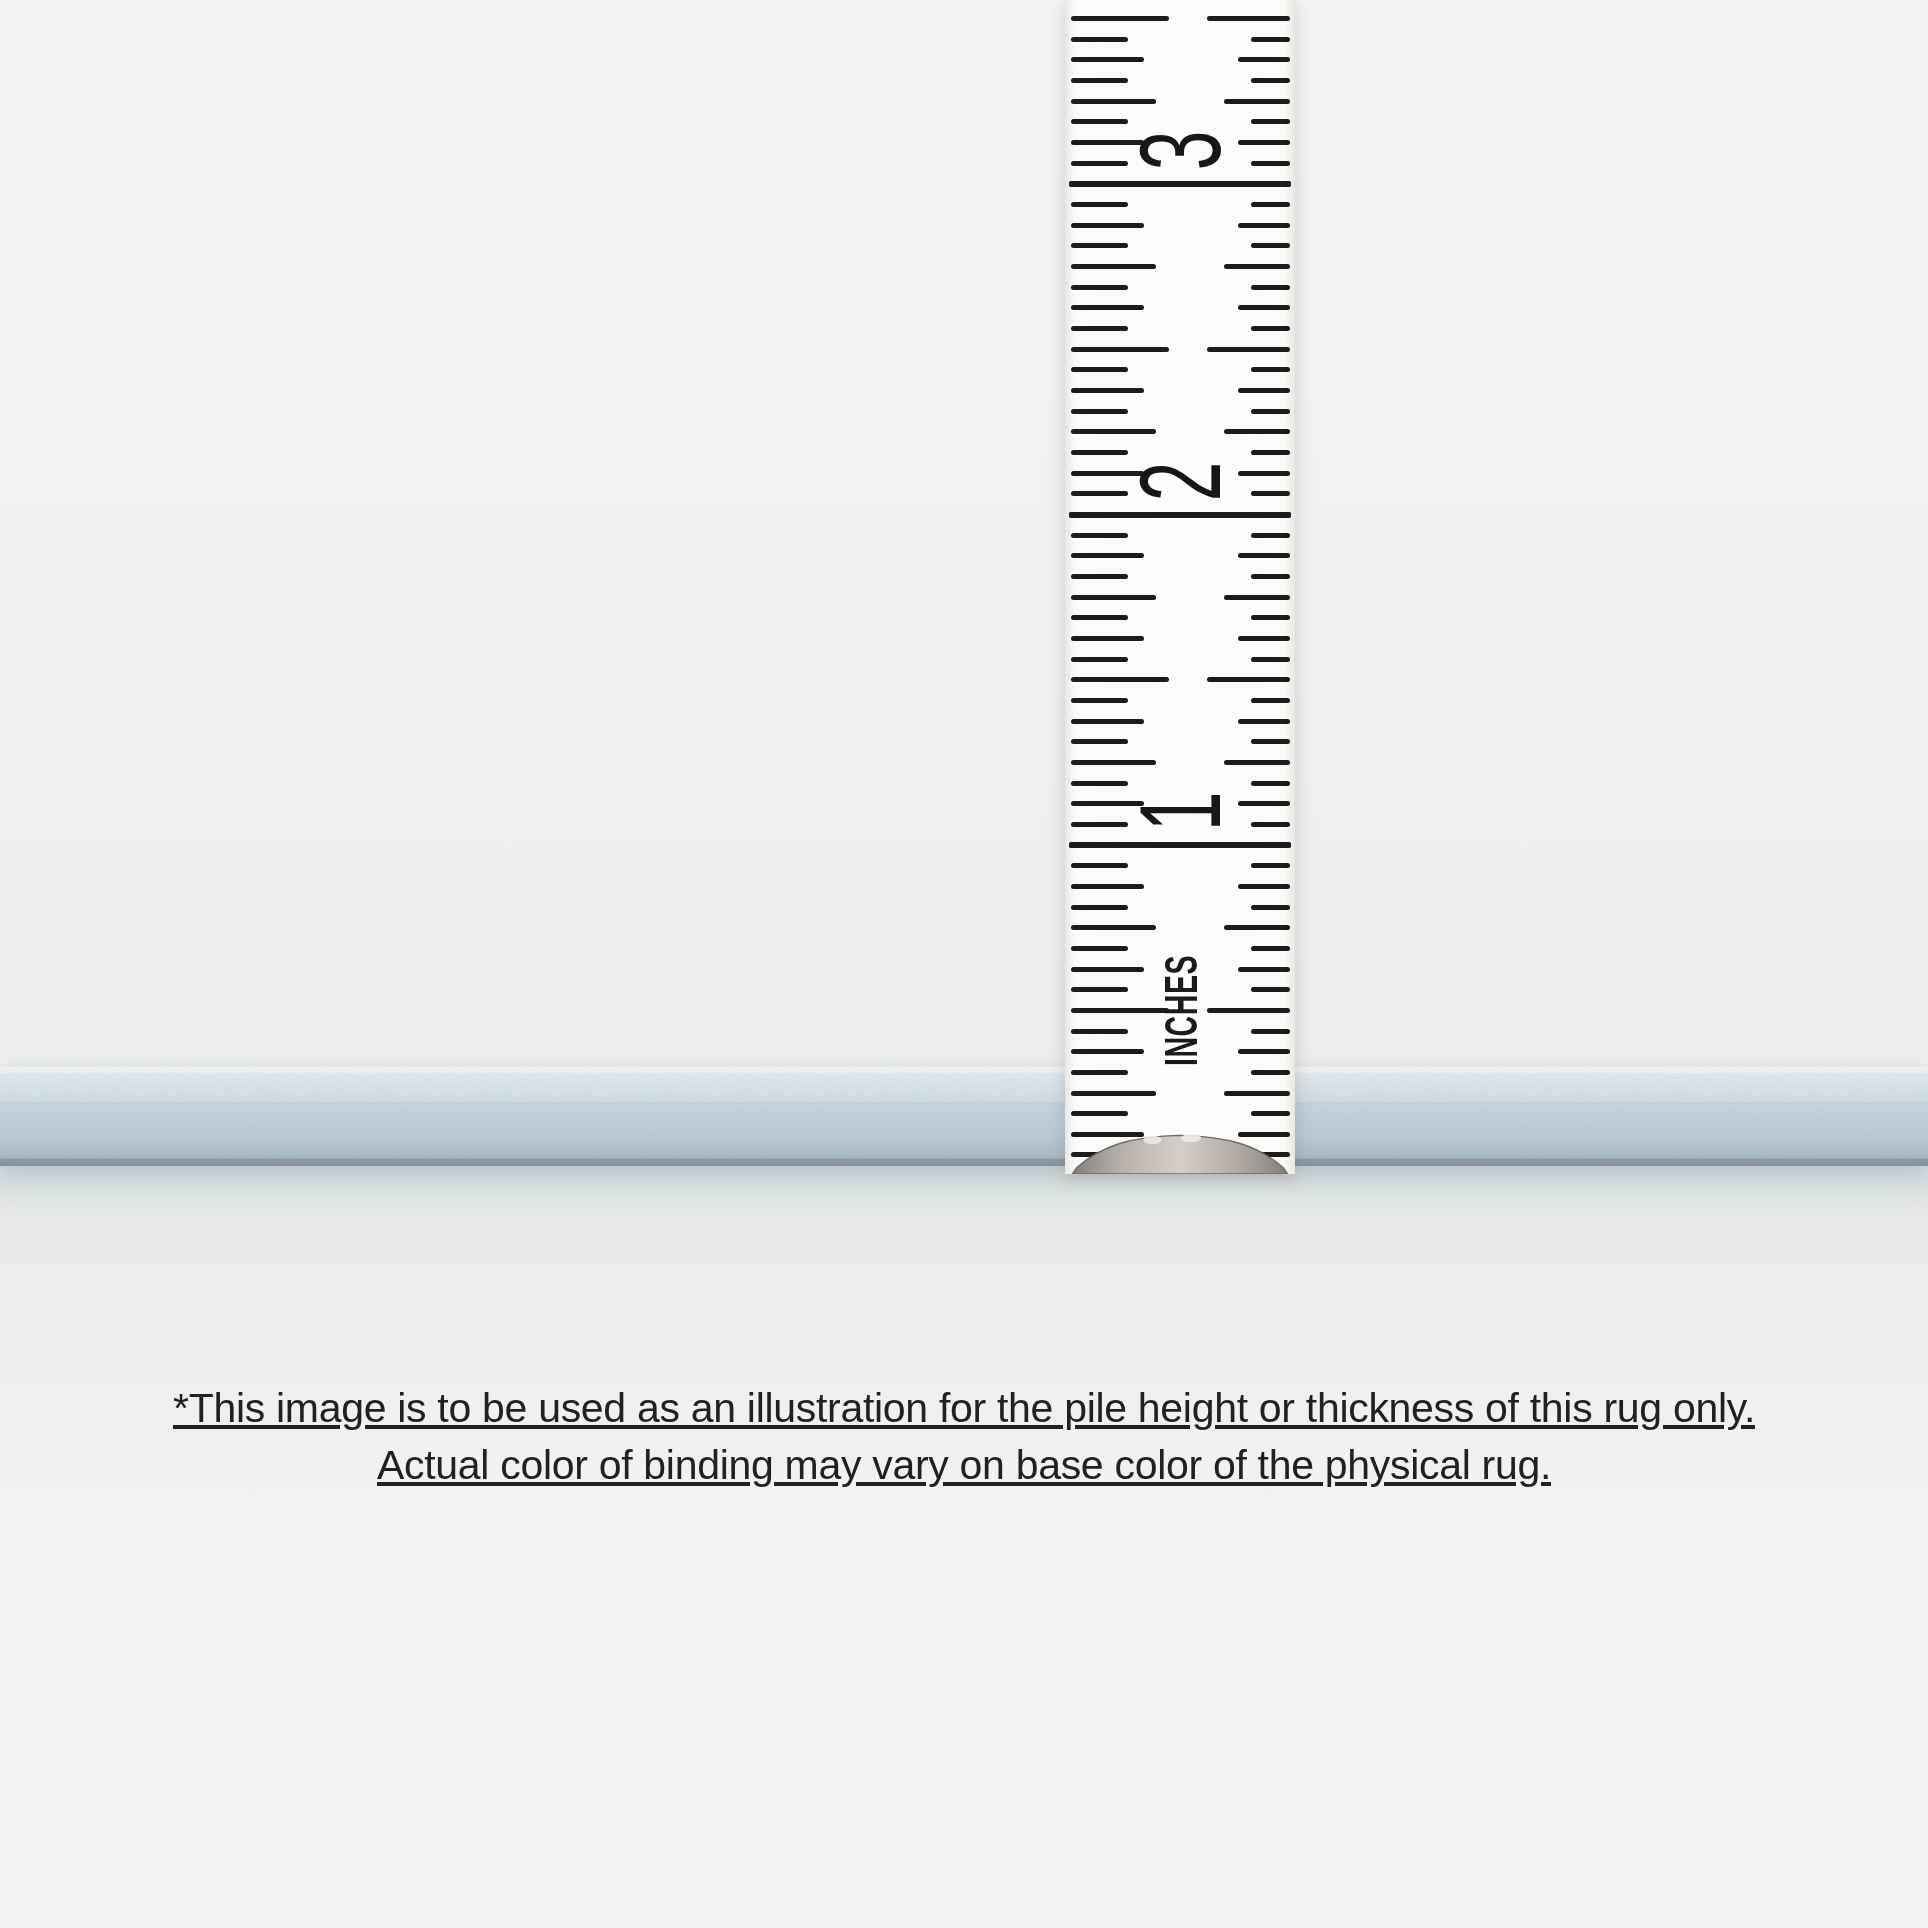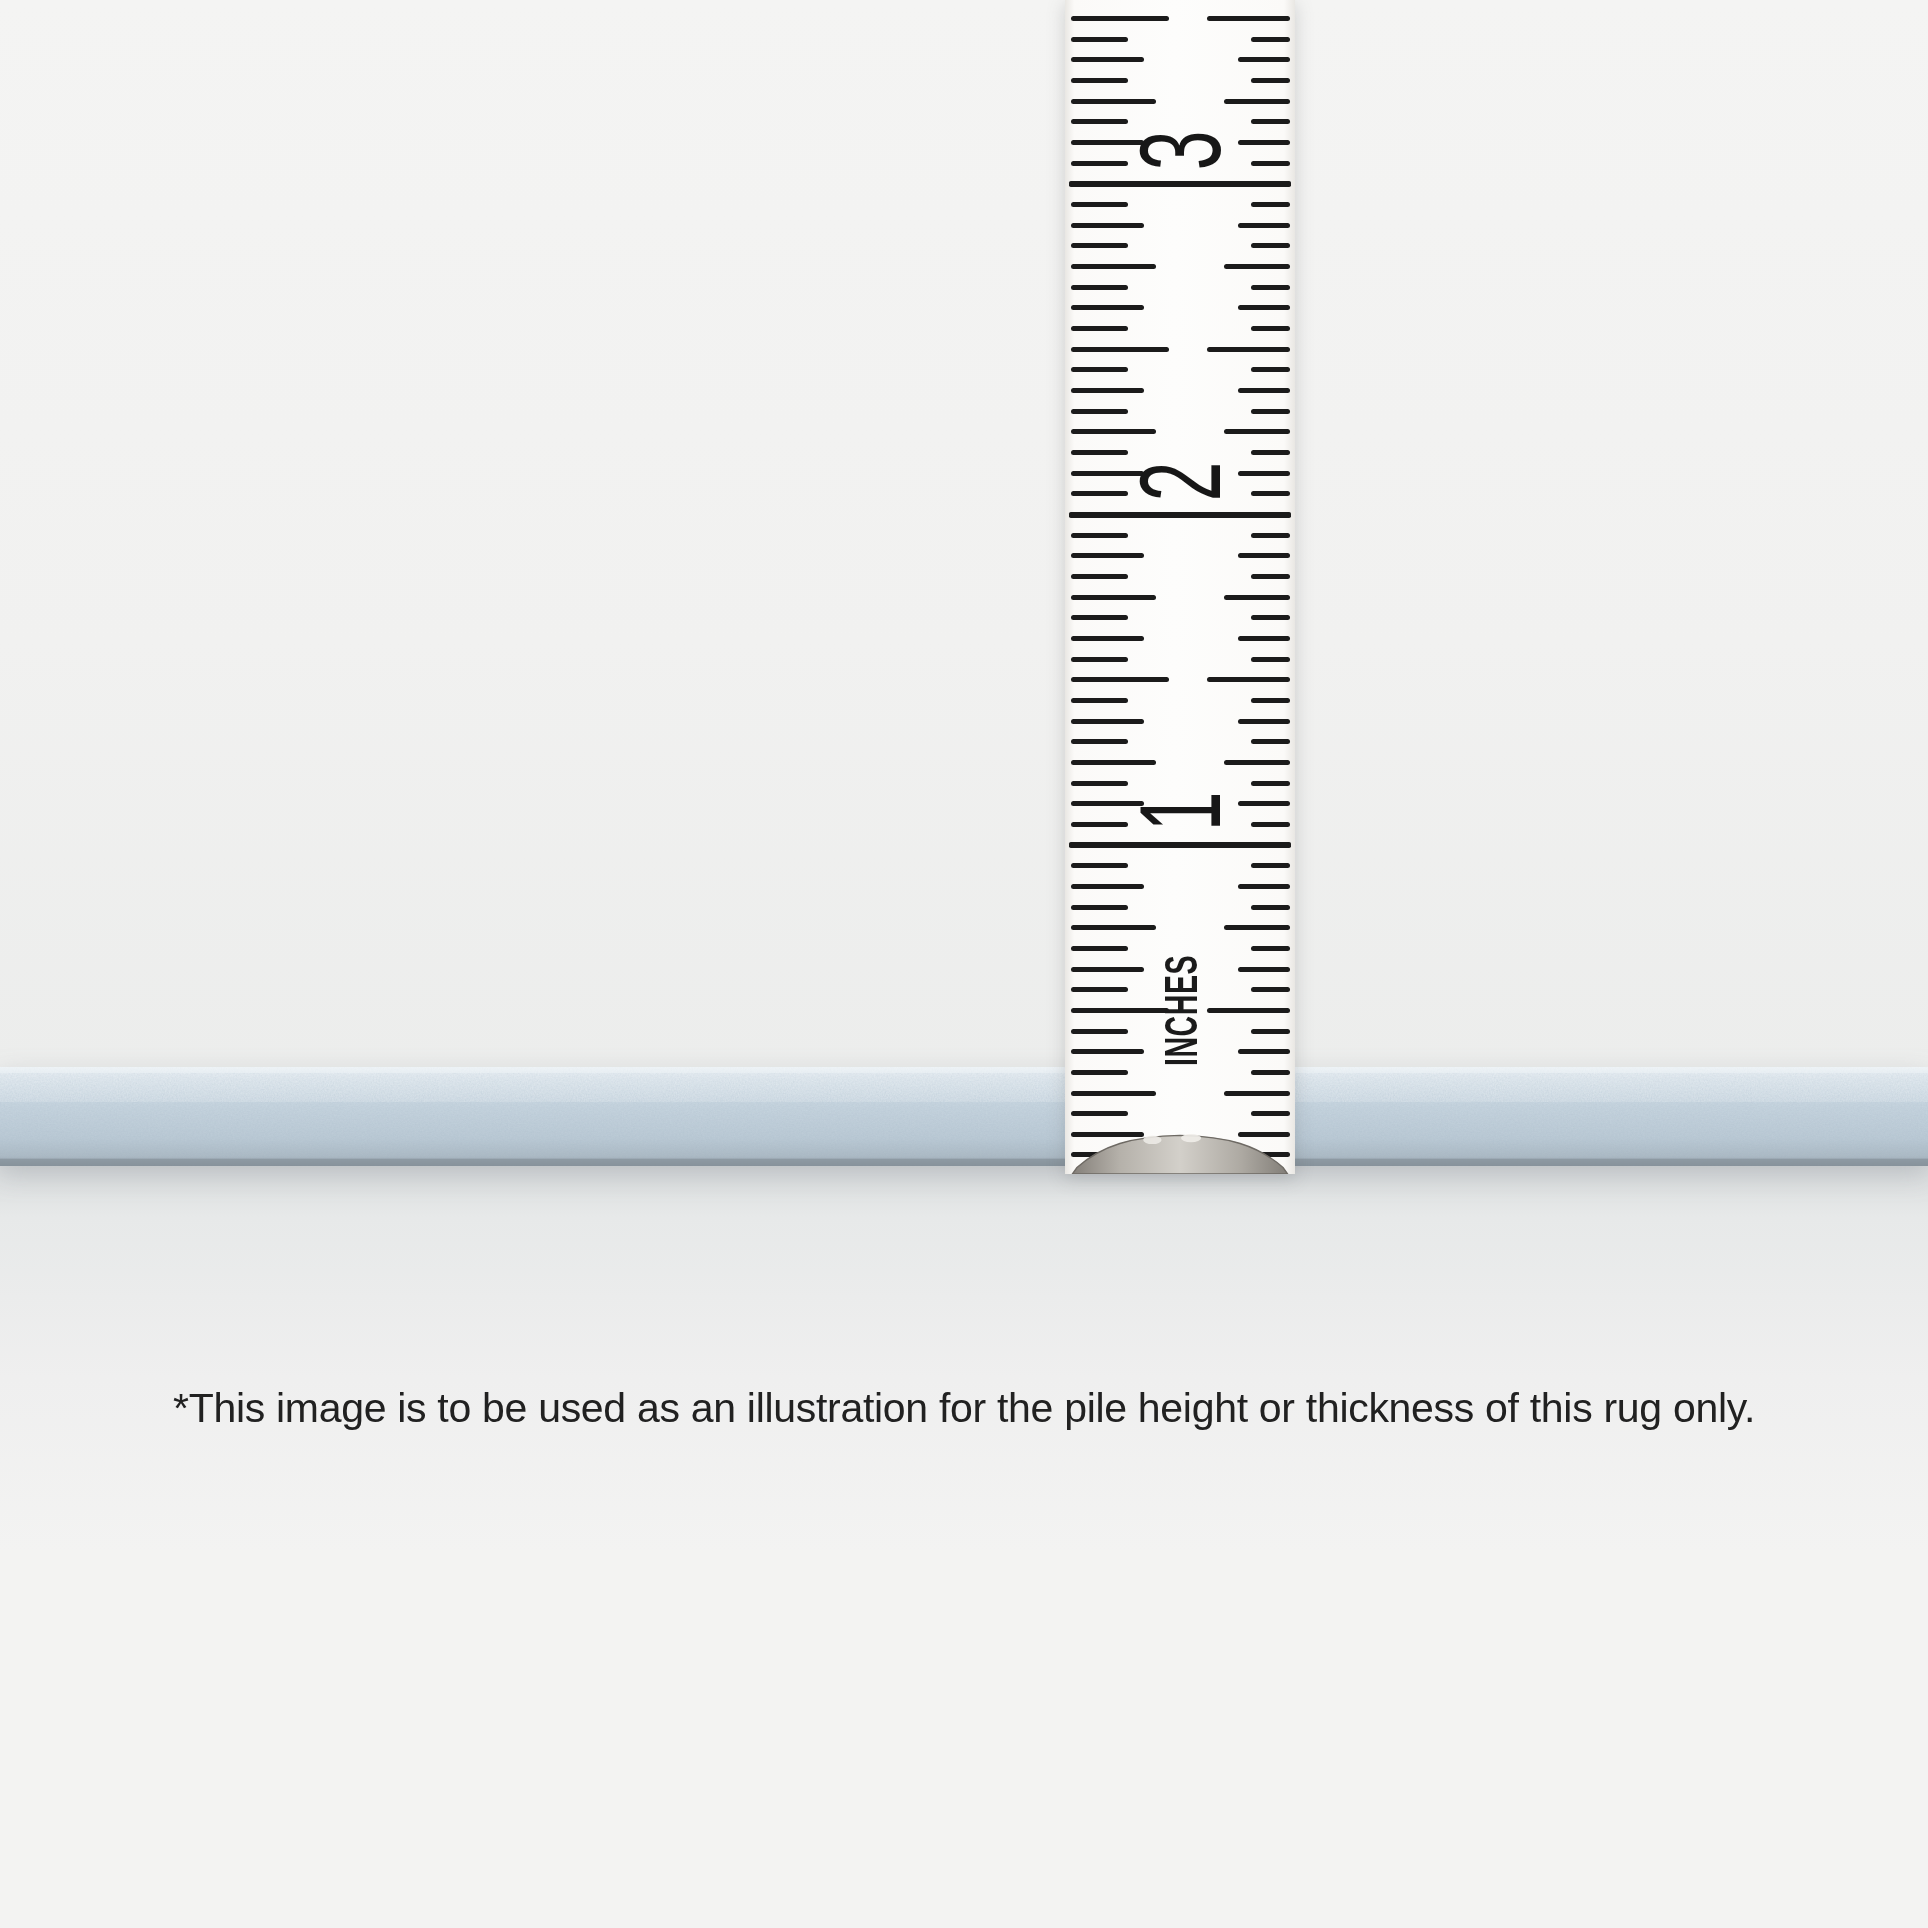--- a/index.html
+++ b/index.html
@@ -48,21 +48,21 @@
     font-size:46px;font-weight:700;letter-spacing:0.9px;color:#1b1b1b;
     transform:rotate(-90deg) scaleX(.62);
   }
   .tip{position:absolute;left:0;top:1128px;width:230px;height:46px;display:block;}
   
   .disclaimer{
     position:absolute;left:0;top:1380px;width:1928px;
     text-align:center;color:#212121;
     font-size:41px;line-height:57px;letter-spacing:-0.3px;
   }
-  .disclaimer p{margin:0;}
+  .disclaimer p{margin:0;text-decoration:underline;}
 </style>
 </head>
 <body>
 
 <div class="wall"></div>
 <div class="floor"></div>
 
 <svg class="rug" viewBox="0 0 2100 108" preserveAspectRatio="none" aria-hidden="true">
   <defs>
     <linearGradient id="rugGrad" x1="0" y1="0" x2="0" y2="1">
@@ -215,14 +215,15 @@
       </linearGradient>
     </defs>
     <path d="M8,50 L242,50 L237,43 C210,19 177,9 125,8 C73,9 40,19 13,43 Z" fill="url(#metalGrad)" stroke="#6e6a64" stroke-width="1.5"></path>
     <ellipse cx="95" cy="13" rx="10" ry="4.5" fill="#eceae6" opacity="0.9"></ellipse>
     <ellipse cx="137" cy="11" rx="11" ry="4.5" fill="#efede9" opacity="0.9"></ellipse>
   </svg>
 </div>
 
 <div class="disclaimer">
   <p>*This image is to be used as an illustration for the pile height or thickness of this rug only.</p>
+  <p>Actual color of binding may vary on base color of the physical rug.</p>
 </div>
 
 
 </body></html>

